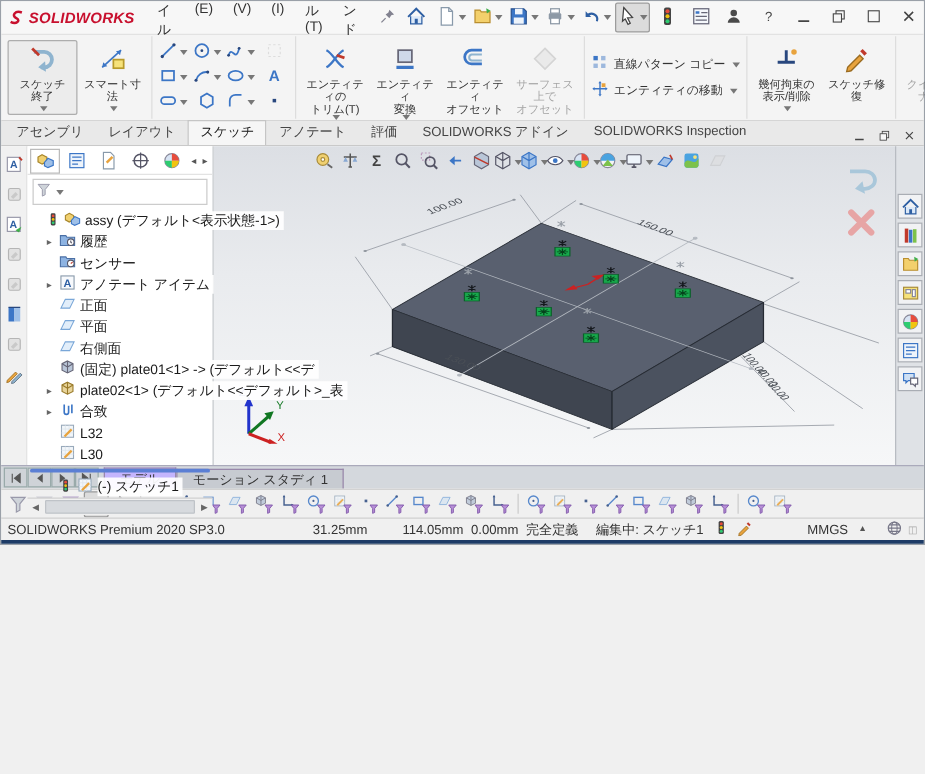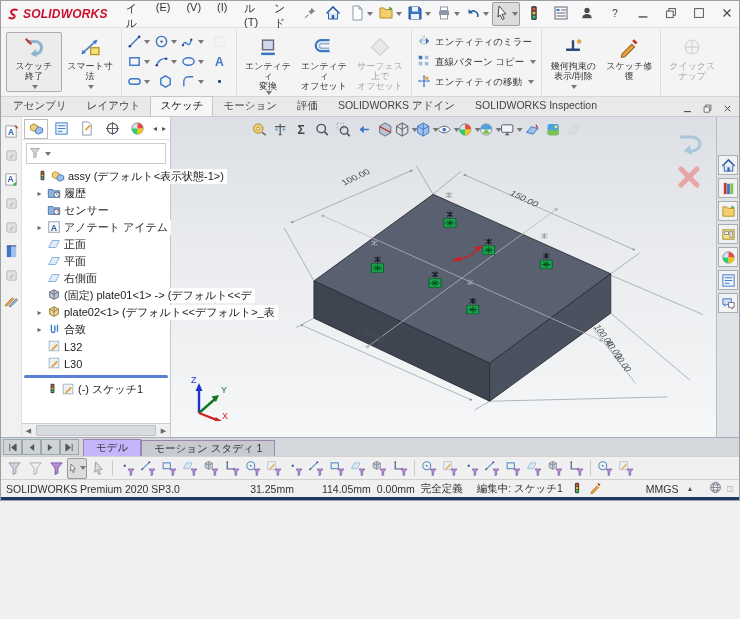--- a/index.html
+++ b/index.html
@@ -1,17 +1,17 @@
 <!DOCTYPE html>
 <html><head>
 <meta charset="utf-8">
 <style>
   html,body{margin:0;padding:0;width:740px;height:619px;overflow:hidden;
     font-family:"Liberation Sans","DejaVu Sans",sans-serif;font-size:11px;color:#222;background:#f0f0f0;}
-  .app{width:740px;height:501px;display:flex;flex-direction:column;box-sizing:border-box;border:1px solid #9aa0a8;background:#f0f0f0;}
+  .app{width:740px;height:436px;display:flex;flex-direction:column;box-sizing:border-box;border:1px solid #9aa0a8;background:#f0f0f0;}
   
   .titlebar{height:26px;flex:none;display:flex;align-items:center;background:#f7f7f7;border-bottom:1px solid #e2e2e2;padding:0 4px;}
   .logo{display:flex;align-items:center;gap:2px;margin-right:10px;}
   .logo .brand{font-size:12px;color:#c8102e;font-style:italic;letter-spacing:.2px;}
   .logo .brand b{font-weight:bold;}
   .menuitem{padding:2px 8px;font-size:11px;color:#333;cursor:default;}
   .pin{margin:0 4px;opacity:.8}
   .qbtn{height:22px;min-width:22px;display:flex;align-items:center;justify-content:center;border:1px solid transparent;border-radius:2px;padding:0 1px;}
   .qbtn.pressed{background:#dcdcdc;border-color:#9c9c9c;}
   .cr{width:0;height:0;border-left:3px solid transparent;border-right:3px solid transparent;border-top:4px solid #777;margin-left:2px;flex:none;}
@@ -306,20 +306,29 @@
           <div class="ecell">
             <span><svg width="15" height="15" viewBox="0 0 16 16">
                 <rect x="6.5" y="6.5" width="3" height="3" fill="#28477e"></rect>
               </svg></span>
           </div>
         </div>
       </div>
       <div class="rgroup">
         <div class="bigbtn">
           <span><svg width="22" height="22" viewBox="0 0 16 16">
+              <path d="M3 3c4 2 6 8 10 10M13 3C9 5 7 11 3 13" fill="none" stroke="#3c76c6" stroke-width="1.3"></path>
+              <path d="M9 6l4.5 1.5" stroke="#c0392b" stroke-width="1.6"></path>
+            </svg></span>
+          <span class="lbl">エンティティの
+トリム(T)</span>
+          <span class="cr bcaret"></span>
+        </div>
+        <div class="bigbtn">
+          <span><svg width="22" height="22" viewBox="0 0 16 16">
               <rect x="4" y="3" width="8" height="7" fill="#cfd9ea" stroke="#667"></rect>
               <path d="M3 13h10" stroke="#3c76c6" stroke-width="1.8"></path>
             </svg></span>
           <span class="lbl">エンティティ
 変換</span>
           <span class="cr bcaret"></span>
         </div>
         <div class="bigbtn">
           <span><svg width="22" height="22" viewBox="0 0 16 16">
               <path d="M12 3H6a4 4 0 0 0 0 8h6" fill="none" stroke="#3c76c6" stroke-width="1.6"></path>
@@ -332,28 +341,20 @@
           <span><svg width="22" height="22" viewBox="0 0 16 16">
               <path d="M8 2l6 6-6 6-6-6z" fill="#ddd" stroke="#aaa"></path>
             </svg></span>
           <span class="lbl">サーフェス
 上で
 オフセット</span>
         </div>
       </div>
       <div class="rgroup">
         <div class="stack">
-          <div class="srow">
-            <span><svg width="14" height="14" viewBox="0 0 16 16">
-                <path d="M8 2v12" stroke="#888" stroke-dasharray="2 2"></path>
-                <path d="M6 4L2 8l4 4z" fill="#9db8dd"></path>
-                <path d="M10 4l4 4-4 4z" fill="#3c76c6"></path>
-              </svg></span>
-            <span>エンティティのミラー</span>
-          </div>
           <div class="srow">
             <span><svg width="14" height="14" viewBox="0 0 16 16">
                 <rect x="2" y="2" width="4" height="4" fill="#3c76c6"></rect>
                 <rect x="9" y="2" width="4" height="4" fill="#9db8dd"></rect>
                 <rect x="2" y="9" width="4" height="4" fill="#9db8dd"></rect>
                 <rect x="9" y="9" width="4" height="4" fill="#9db8dd"></rect>
               </svg></span>
             <span>直線パターン コピー</span>
             <span class="cr"></span>
           </div>
@@ -396,21 +397,21 @@
           <span class="lbl">クイックスナップ</span>
         </div>
       </div>
     </div>
 
   <div class="tabstrip">
     <div id="ctabs" style="display:flex;">
         <div class="ctab">アセンブリ</div>
         <div class="ctab">レイアウト</div>
         <div class="ctab active">スケッチ</div>
-        <div class="ctab">モーション</div>
+        <div class="ctab">アノテート</div>
         <div class="ctab">評価</div>
         <div class="ctab">SOLIDWORKS アドイン</div>
         <div class="ctab">SOLIDWORKS Inspection</div>
       </div>
     <div class="ts-spacer"></div>
     <div id="docwin" style="display:flex;align-items:center;margin-right:2px;">
         <span class="dwbtn">
           <svg width="11" height="11" viewBox="0 0 16 16">
             <path d="M3 12.5h10" stroke="#444" stroke-width="1.5"></path>
           </svg>

